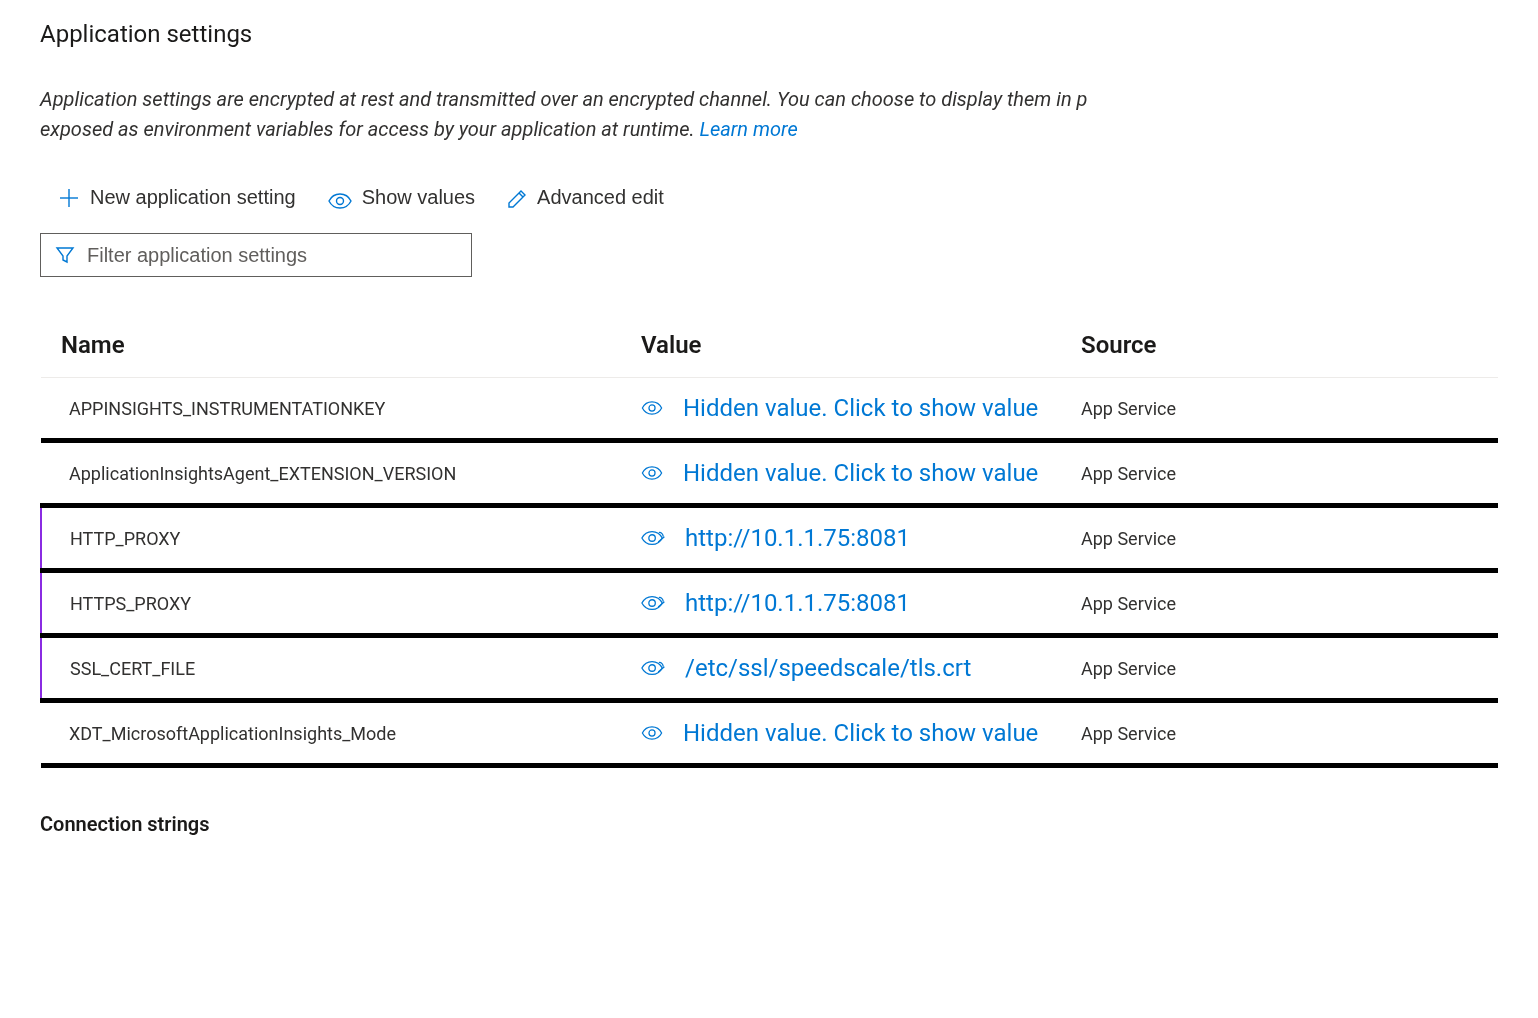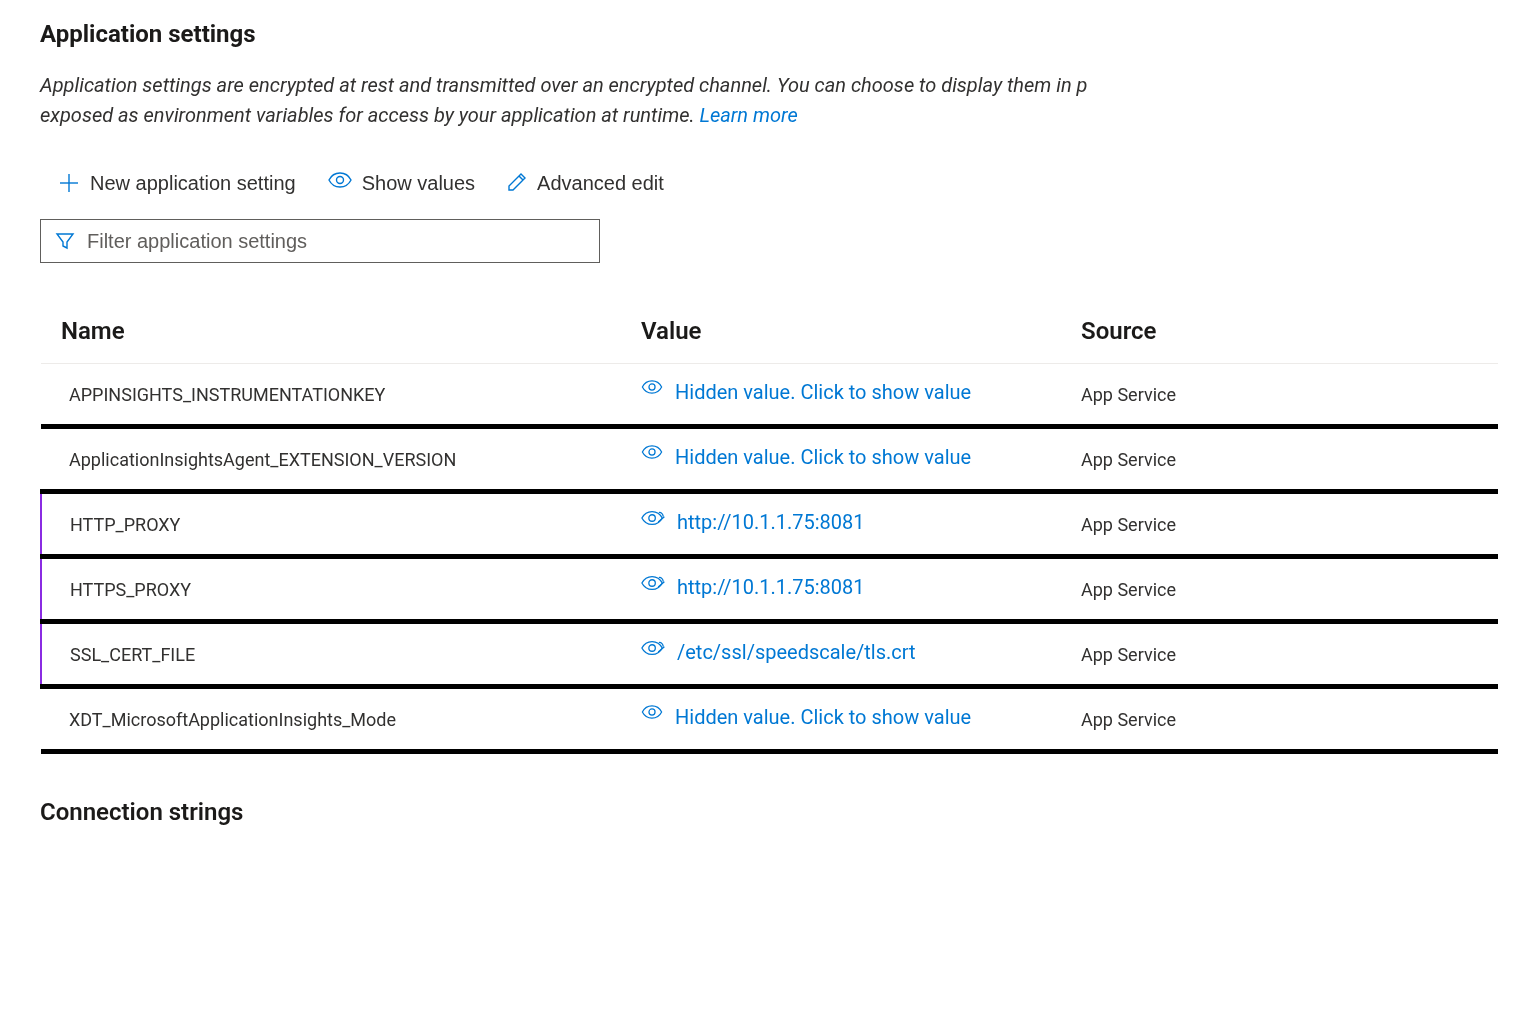--- a/index.html
+++ b/index.html
@@ -9,23 +9,23 @@
     }
     body {
       font-family: "Segoe UI", -apple-system, BlinkMacSystemFont, Roboto, "Helvetica Neue", sans-serif;
       font-size: 14px;
       color: #323130;
       background: #ffffff;
       padding: 20px 40px;
     }
     .section-title {
       font-size: 24px;
-      font-weight: 700;
+      font-weight: 400;
       color: #1b1a19;
-      margin-bottom: 22px;
+      margin-bottom: 36px;
     }
     .description {
       font-size: 20px;
       color: #323130;
       line-height: 1.5;
       margin-bottom: 38px;
       font-style: italic;
     }
     .description a {
       color: #0078d4;
@@ -33,39 +33,39 @@
     }
     .toolbar {
       display: flex;
       align-items: center;
       gap: 28px;
       margin-left: 16px;
       margin-bottom: 20px;
     }
     .toolbar-btn {
       display: inline-flex;
-      align-items: flex-start;
+      align-items: flex-end;
       gap: 10px;
       font-size: 20px;
       color: #323130;
       background: none;
       border: none;
       cursor: pointer;
       padding: 4px 2px;
     }
     .toolbar-btn .icon {
       color: #0078d4;
       display: inline-flex;
       align-items: center;
     }
     .filter-box {
       display: flex;
       align-items: center;
       border: 1px solid #605e5c;
-      width: 560px;
+      width: 432px;
       height: 44px;
       padding: 0 14px;
       gap: 12px;
       margin-bottom: 40px;
     }
     .filter-box .icon {
       color: #0078d4;
       display: inline-flex;
       align-items: center;
     }
@@ -108,29 +108,30 @@
     .settings-table tr.modified td:first-child {
       border-left: 2px solid #8a2be2;
     }
     .settings-table td.col-name {
       padding-left: 28px;
     }
     .value-link {
       color: #0078d4;
       text-decoration: none;
       display: inline-flex;
-      gap: 12px;
+      align-items: center;
+      gap: 20px;
       cursor: pointer;
-      font-size: 20px;
+      font-size: 24px;
     }
     .source-text {
       color: #605e5c;
     }
     .section-title-2 {
-      font-size: 24px;
+      font-size: 20px;
       font-weight: 600;
       color: #1b1a19;
       margin-top: 44px;
     }
     svg {
       display: block;
     }
   </style>
 </head>
 <body>

